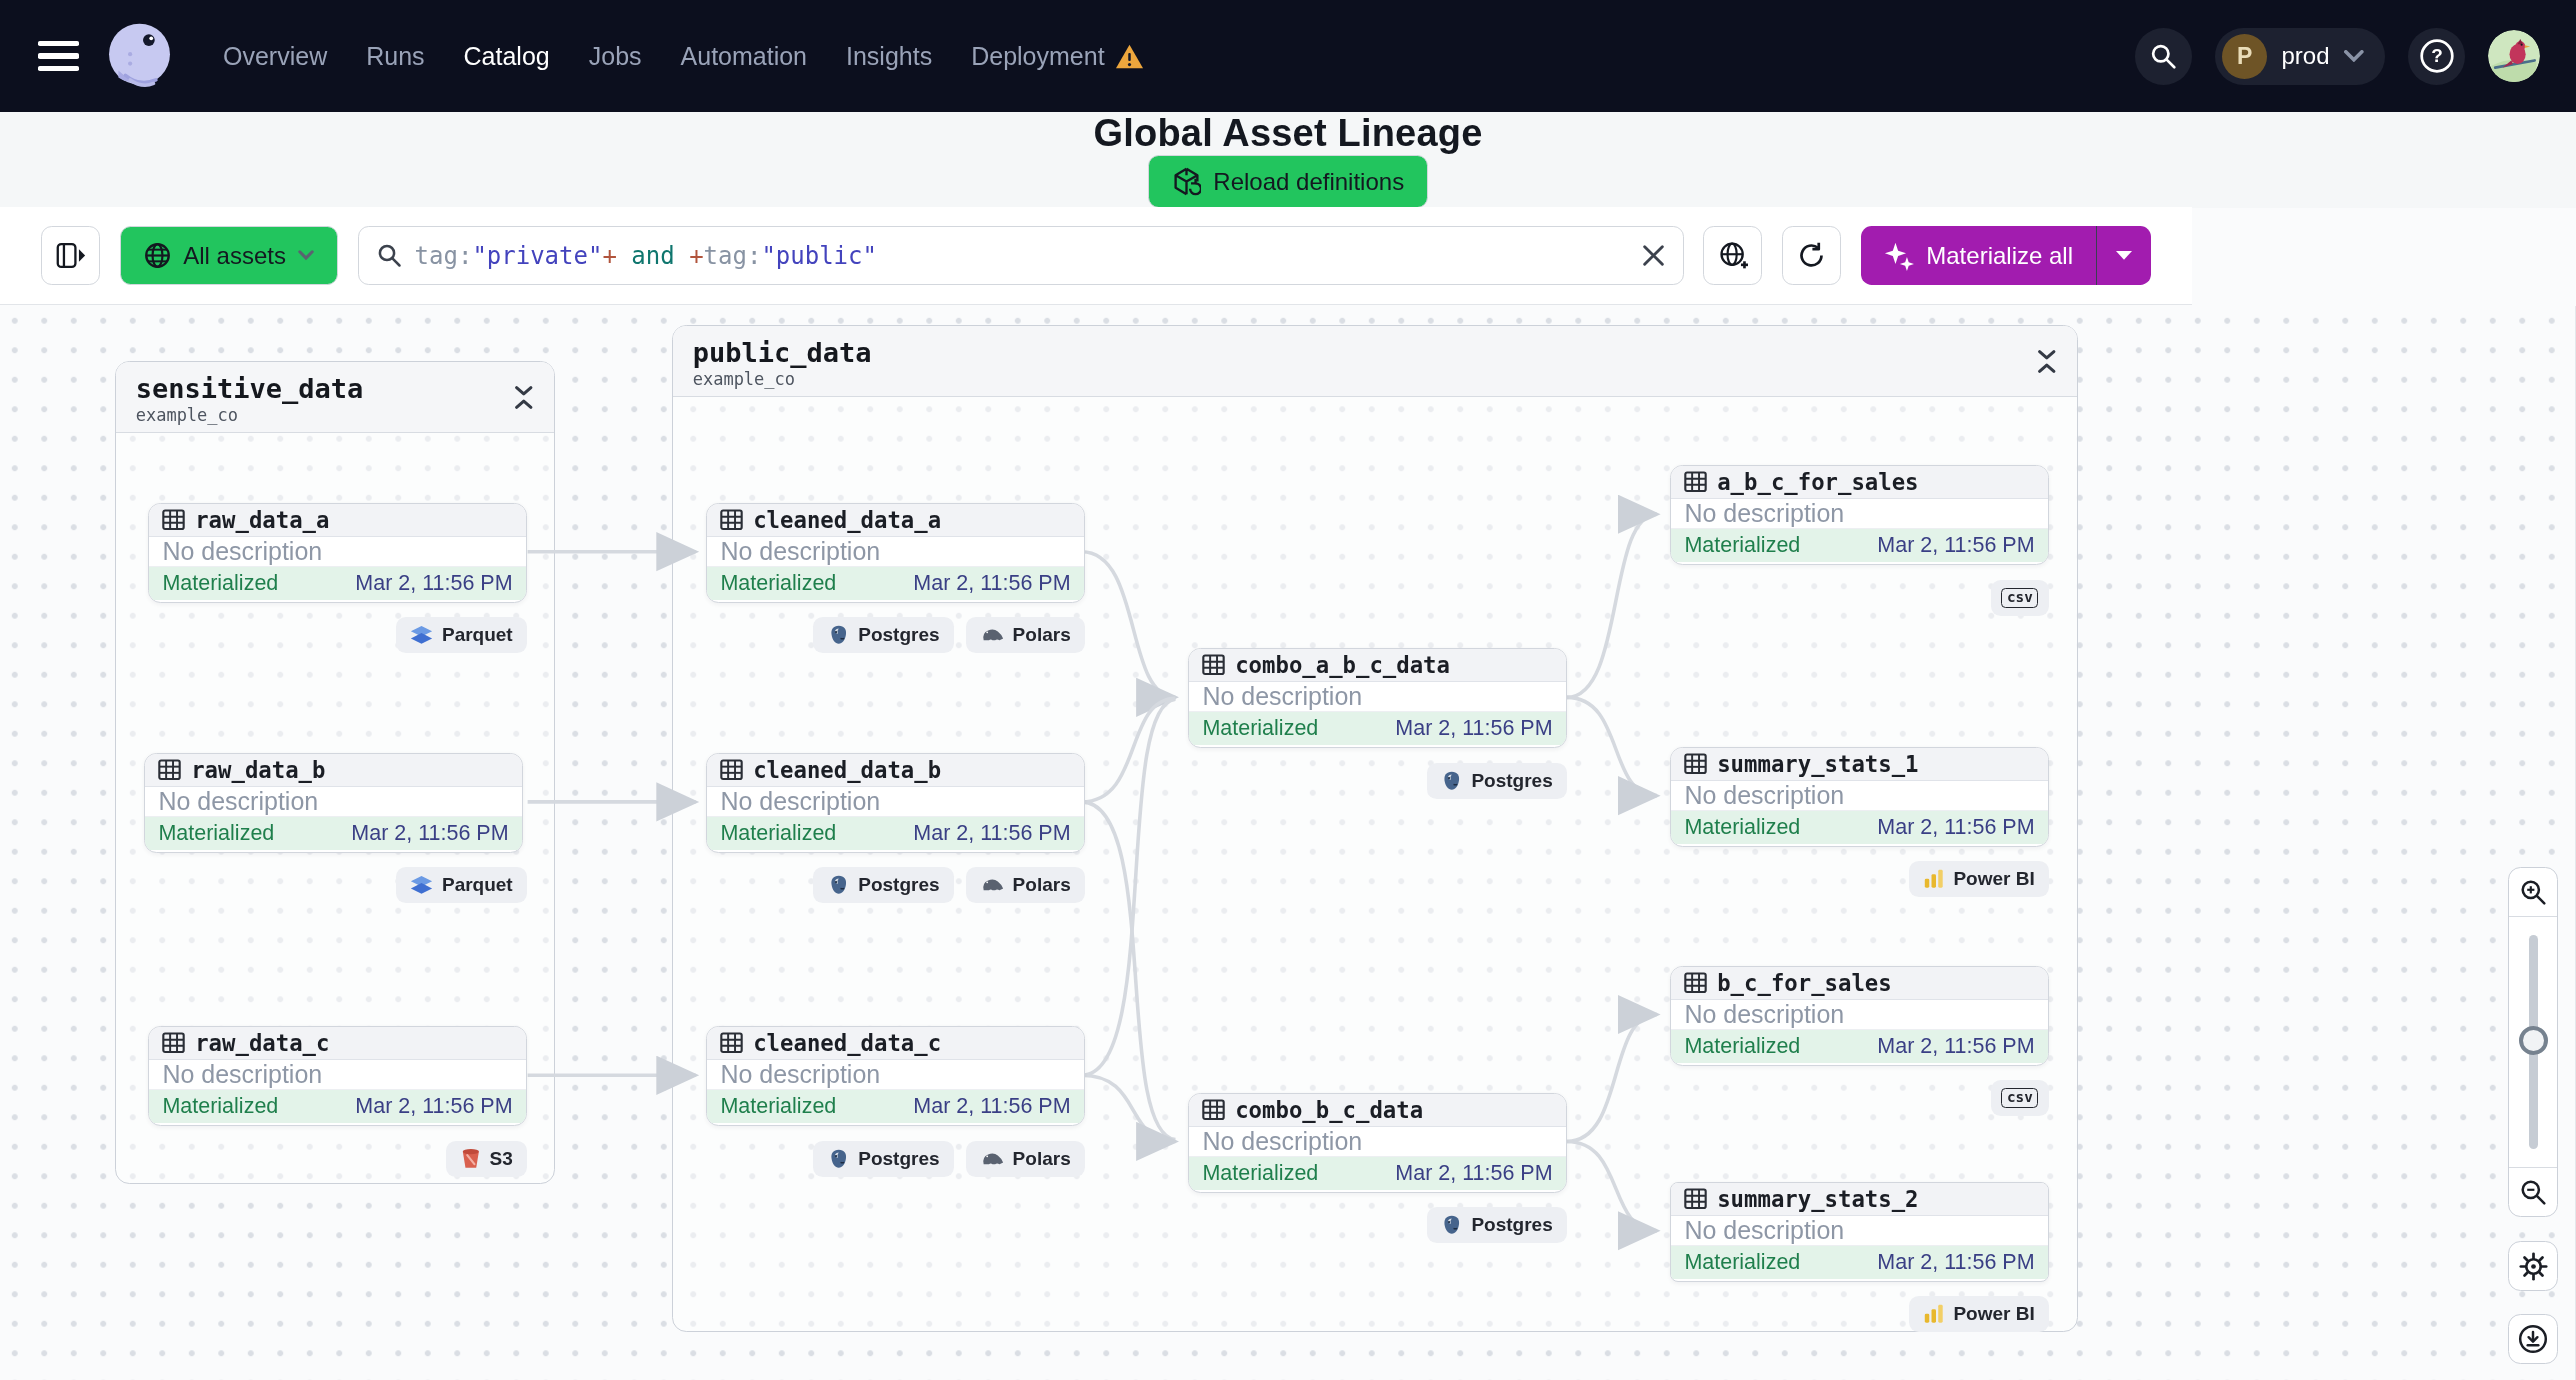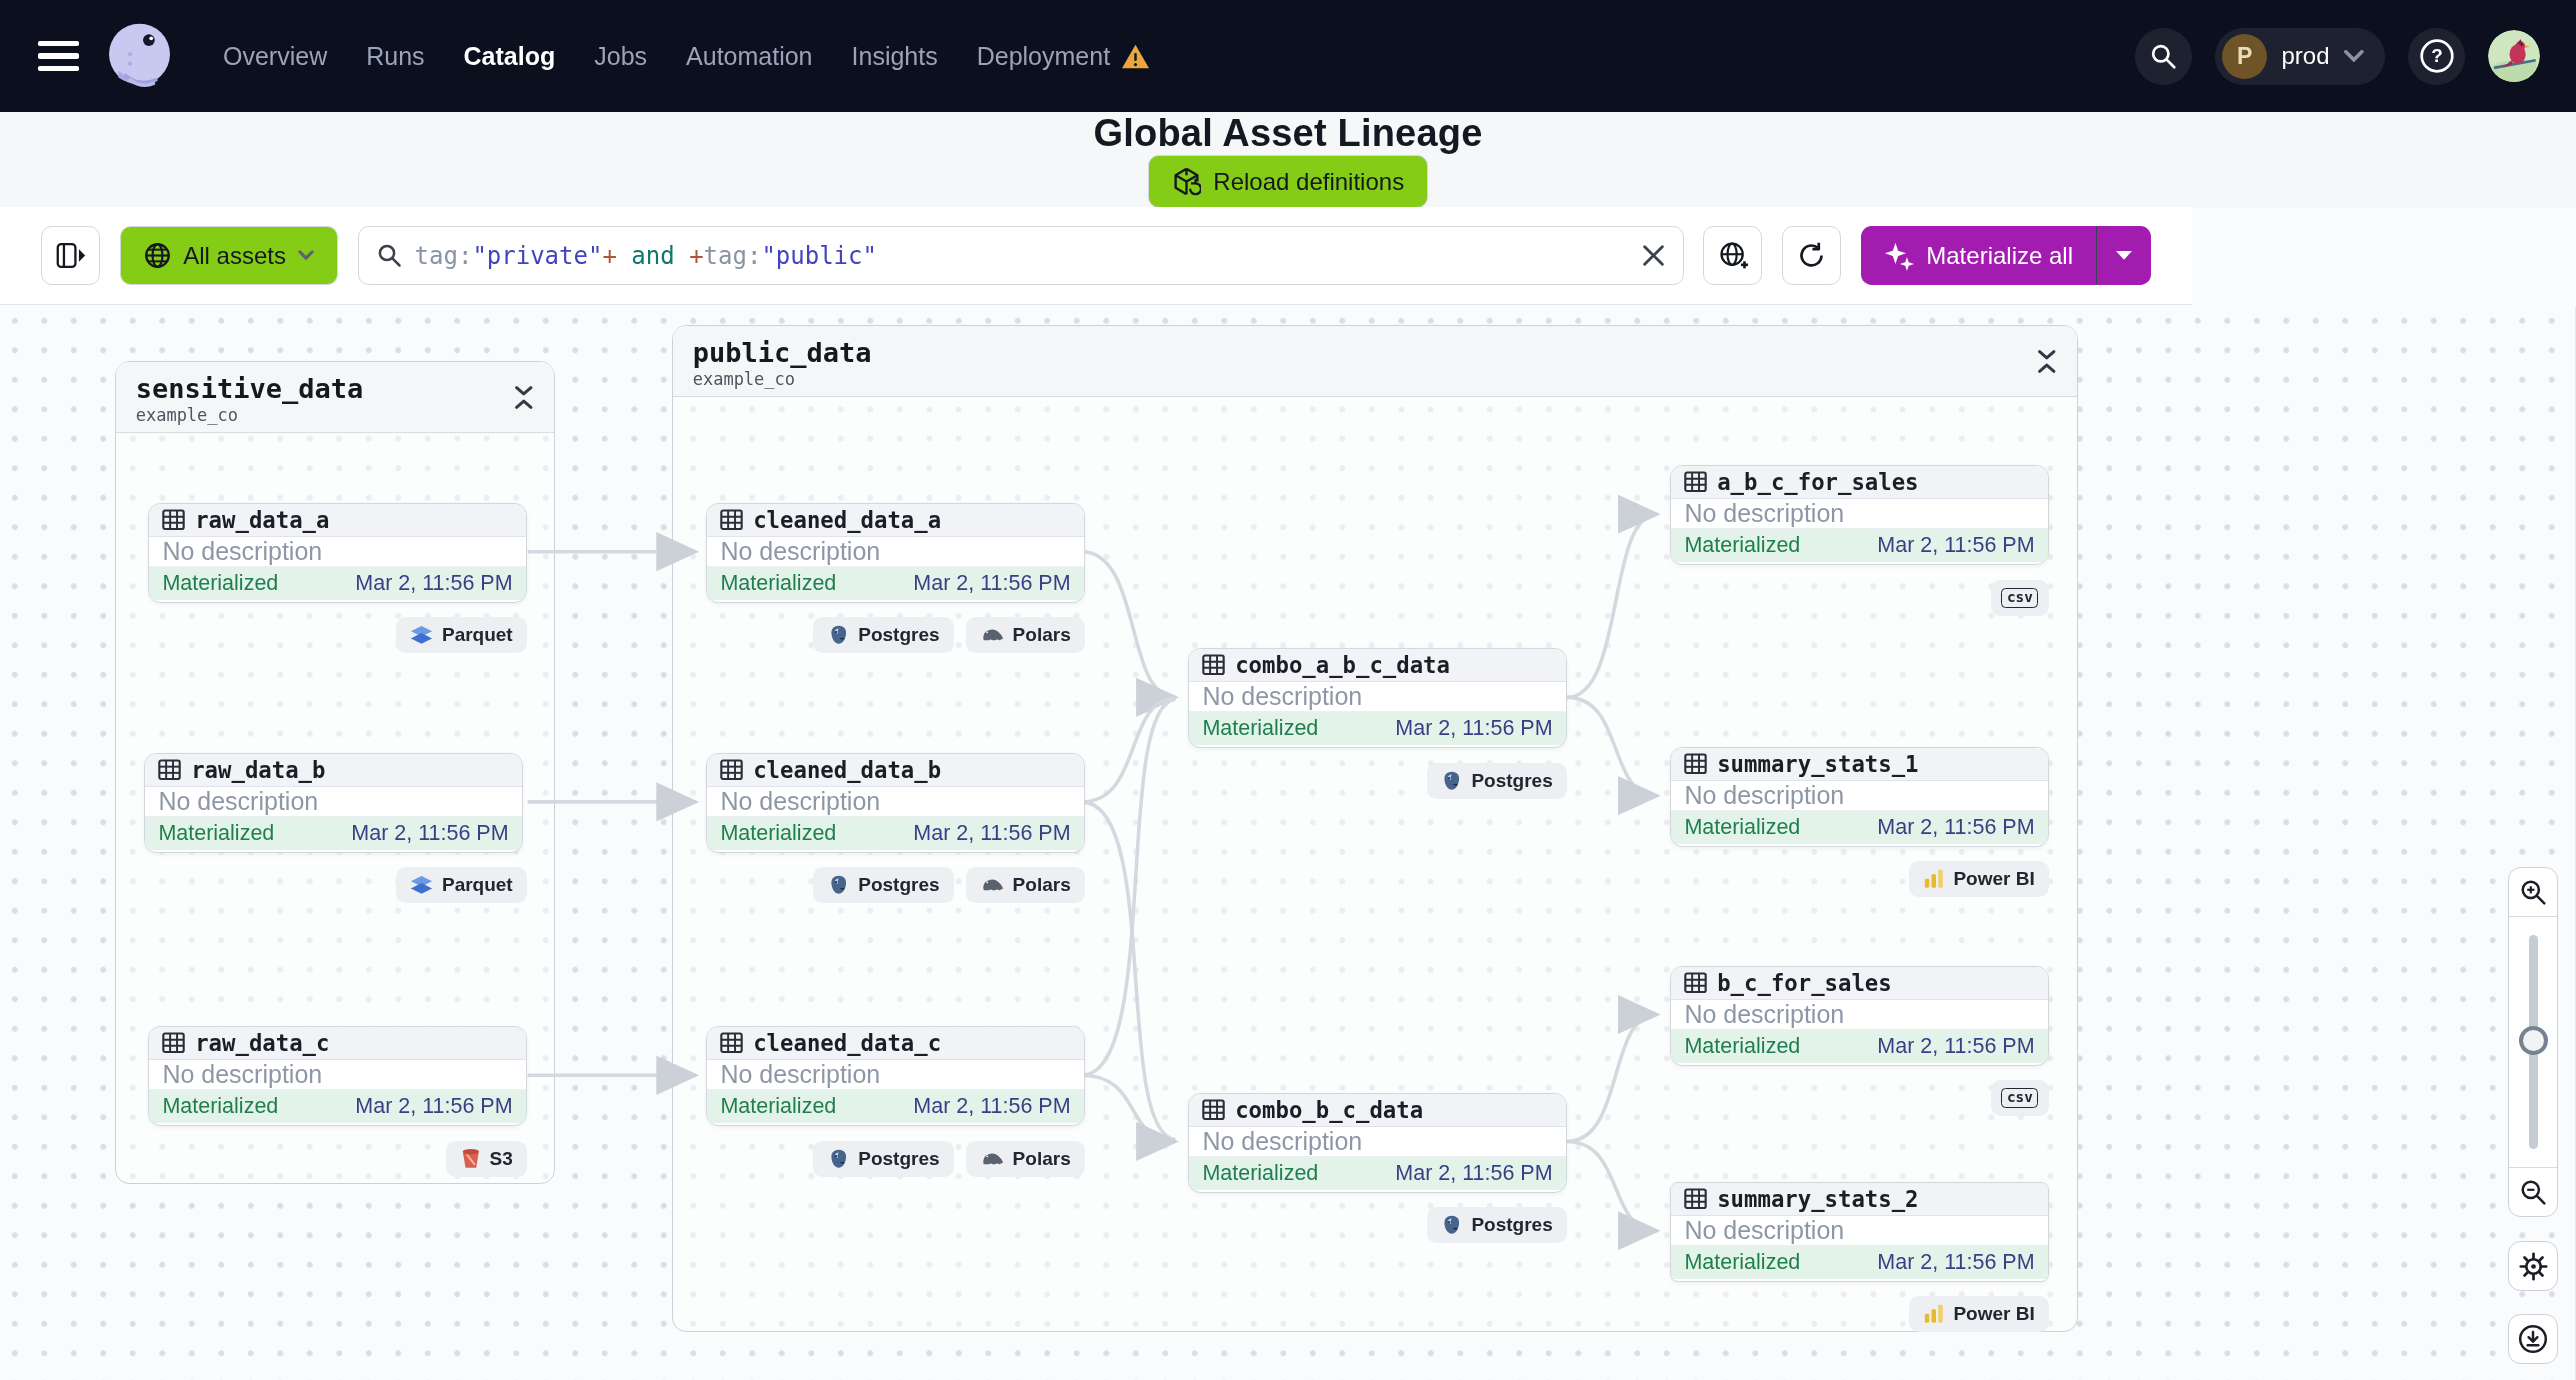--- a/index.html
+++ b/index.html
@@ -6,33 +6,33 @@
   html,body { width:2576px; height:1380px; overflow:hidden; }
   body { font-family:"Liberation Sans", sans-serif; background:#fafbfc; }
 
   
   #topnav { position:absolute; left:0; top:0; width:2576px; height:112px; background:#0c0f1e; display:flex; align-items:center; }
   .hamburger { width:41px; height:30px; margin-left:38px; display:flex; flex-direction:column; justify-content:space-between; cursor:pointer; }
   .hamburger span { display:block; height:5.4px; background:#ffffff; border-radius:1.8px; }
   .brand { width:75px; height:75px; margin-left:23px; }
   #nav-links { display:flex; align-items:center; gap:39px; margin-left:46px; }
   .nav-link { font-size:25px; color:#9aa3b8; cursor:pointer; }
-  .nav-link.active { color:#ffffff; font-weight:700; }
+  .nav-link.active { color:#ffffff; font-weight:400; }
   .nav-link-wrap { display:flex; align-items:center; gap:10.7px; }
   #nav-right { margin-left:auto; margin-right:36px; display:flex; align-items:center; gap:23px; }
   .nav-circle-btn { width:57px; height:57px; border-radius:50%; background:#1d2130; display:flex; align-items:center; justify-content:center; cursor:pointer; }
   .env-pill { height:57px; background:#1d2130; border-radius:29px; display:flex; align-items:center; padding:0 21.5px 0 7.2px; gap:14.3px; cursor:pointer; }
   .env-avatar { width:45px; height:45px; border-radius:50%; background:#6e5426; color:#e9dcb8; font-size:23px; font-weight:700; display:flex; align-items:center; justify-content:center; }
   .env-name { color:#ffffff; font-size:24px; }
   .user-avatar { width:52px; height:52px; border-radius:50%; overflow:hidden; cursor:pointer; }
 
   
   #pagehead { position:absolute; left:0; top:112px; width:2576px; height:96px; background:#f5f7f8; display:flex; align-items:center; justify-content:space-between; padding:0 41px;flex-direction:column; }
   #page-title { font-size:38px; font-weight:700; color:#141820; letter-spacing:0.2px; }
-  .btn { display:flex; align-items:center; gap:12.5px; background:#84cc16; border:1.8px solid #d3d7dd; border-radius:10.7px; height:59px; padding:0 23px; font-size:24px; color:#141820; cursor:pointer; }
+  .btn { display:flex; align-items:center; gap:12.5px; background:#22c55e; border:1.8px solid #d3d7dd; border-radius:10.7px; height:59px; padding:0 23px; font-size:24px; color:#141820; cursor:pointer; }
 
   
   #toolbar { position:absolute; left:0; top:207px; width:2192px; height:98px; background:#ffffff; border-bottom:1.8px solid #e2e5e9; display:flex; align-items:center; padding:0 41px; gap:19.7px; }
   .icon-btn { width:59px; height:59px; border:1.8px solid #d3d7dd; border-radius:10.7px; background:#fff; display:flex; align-items:center; justify-content:center; cursor:pointer; flex:none; }
   #search-box { flex:1; height:59px; border:1.8px solid #d3d7dd; border-radius:10.7px; display:flex; align-items:center; padding:0 18px; gap:12.5px; background:#fff; }
   #search-query { font-family:"DejaVu Sans Mono", monospace; font-size:24px; flex:1; white-space:pre; }
   .q-key { color:#8893a3; } .q-value { color:#4343bd; } .q-op { color:#b1543c; } .q-kw { color:#0f766e; }
   .btn-dark { display:flex; align-items:stretch; background:#a21caf; border-radius:10.7px; height:59px; overflow:hidden; cursor:pointer; flex:none; }
   .btn-dark .main { display:flex; align-items:center; gap:12.5px; padding:0 23px; color:#fff; font-size:24px; }
   .btn-dark .caret { width:55px; border-left:0.9px solid #3a3f52; display:flex; align-items:center; justify-content:center; }

